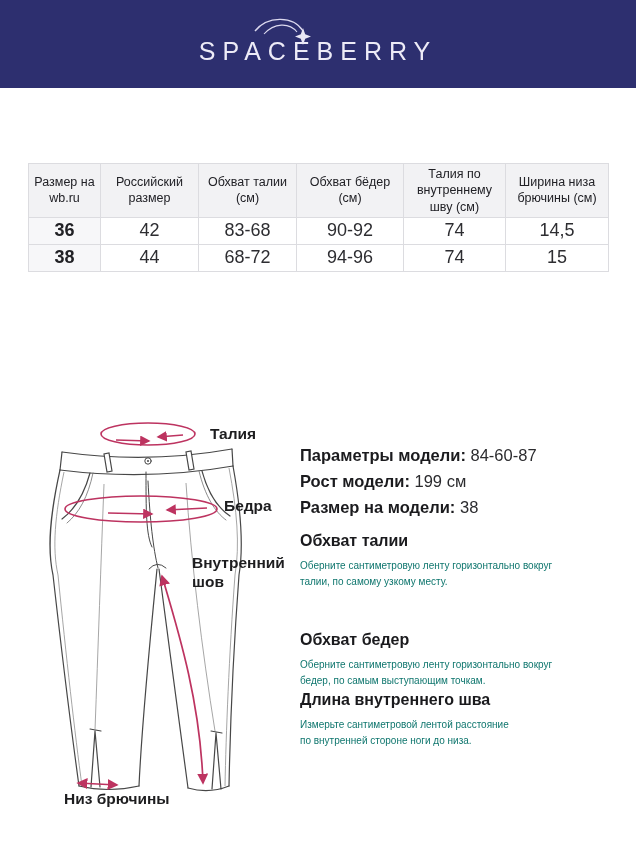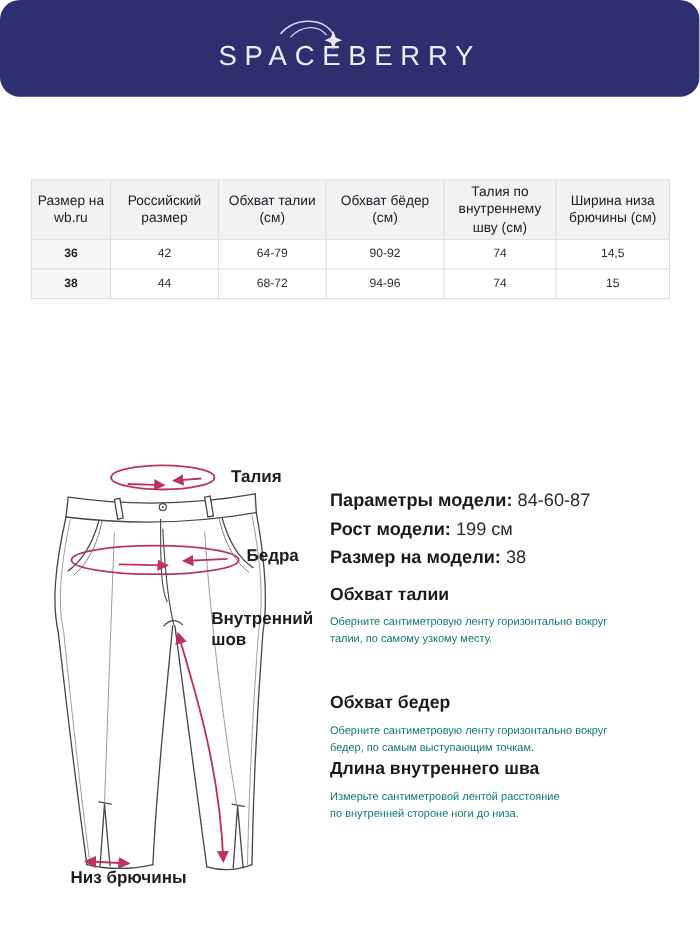--- a/index.html
+++ b/index.html
@@ -15,21 +15,21 @@
   .page{
     position:relative;
     width:636px;height:848px;
     background:#ffffff;
     overflow:hidden;
   }
   
   .brand-header{
     position:absolute;left:0;top:0;width:636px;height:88px;
     background:var(--header-bg);
-    display:flex;align-items:center;justify-content:center;border-radius:18px;
+    display:flex;align-items:center;justify-content:center;
   }
   .logo-wrap{position:relative;}
   .logo-text{
     color:#edebf7;
     font-size:25px;
     letter-spacing:7px;
     font-weight:400;
     padding-top:14px;
   }
   .logo-star{
@@ -53,21 +53,21 @@
     background:#f2f2f4;
     height:53px;
     font-size:12.5px;
     font-weight:400;
     color:#212126;
     line-height:1.3;
     padding:2px 4px;
   }
   .size-table td{
     height:27px;
-    font-size:11px;
+    font-size:18px;
     color:#2d2d31;
     background:#ffffff;
     padding:1px 2px;
   }
   .size-table td.first-col{
     background:#f7f7f9;
     font-weight:700;
     color:#222226;
   }
   
@@ -142,21 +142,21 @@
         <th>Обхват талии (см)</th>
         <th>Обхват бёдер (см)</th>
         <th>Талия по внутреннему шву (см)</th>
         <th>Ширина низа брючины (см)</th>
       </tr>
     </thead>
     <tbody>
       <tr>
         <td class="first-col">36</td>
         <td>42</td>
-        <td>64-79</td>
+        <td>83-68</td>
         <td>90-92</td>
         <td>74</td>
         <td>14,5</td>
       </tr>
       <tr>
         <td class="first-col">38</td>
         <td>44</td>
         <td>68-72</td>
         <td>94-96</td>
         <td>74</td>

